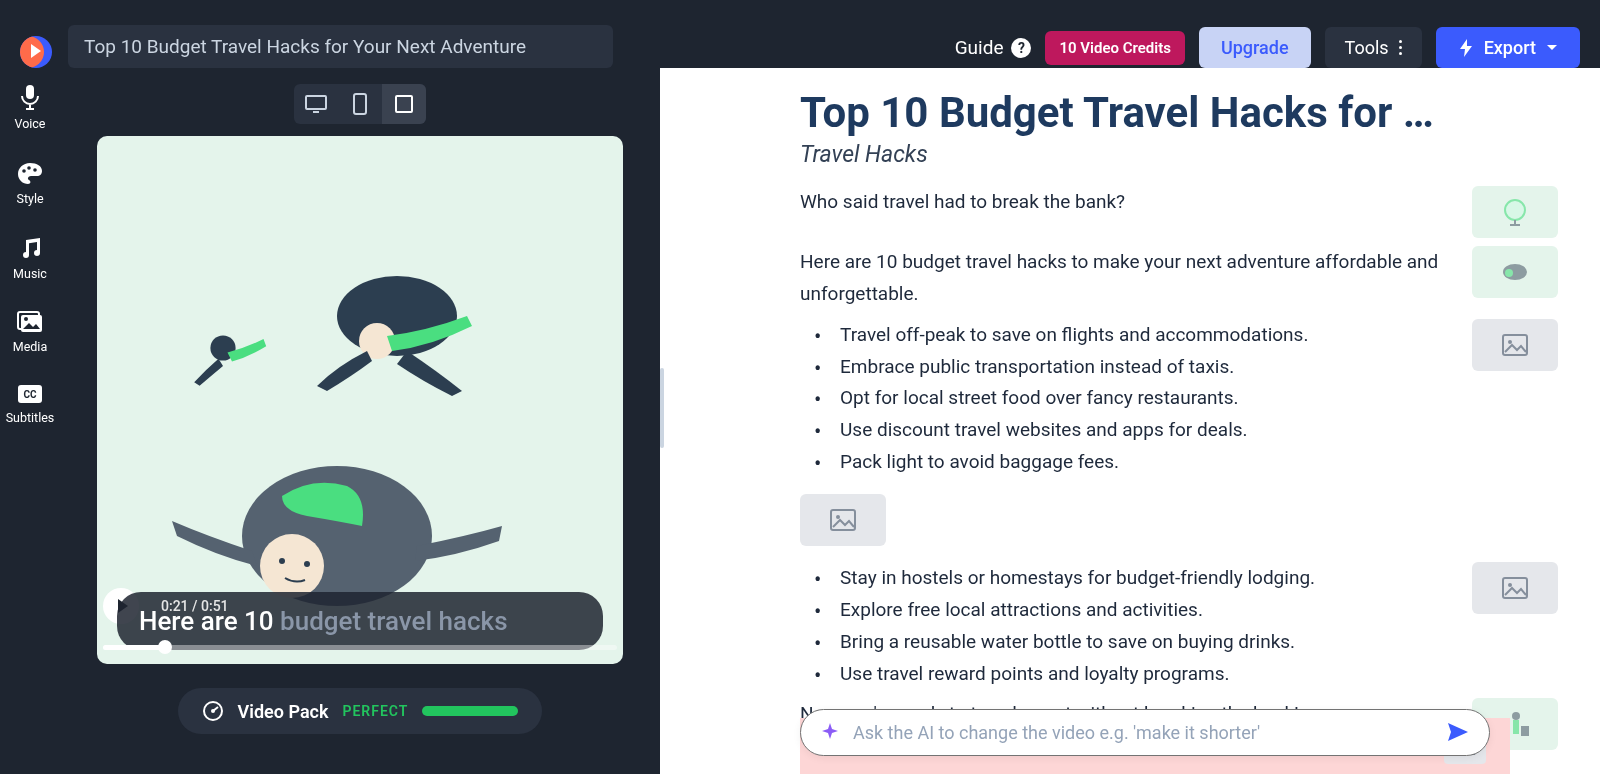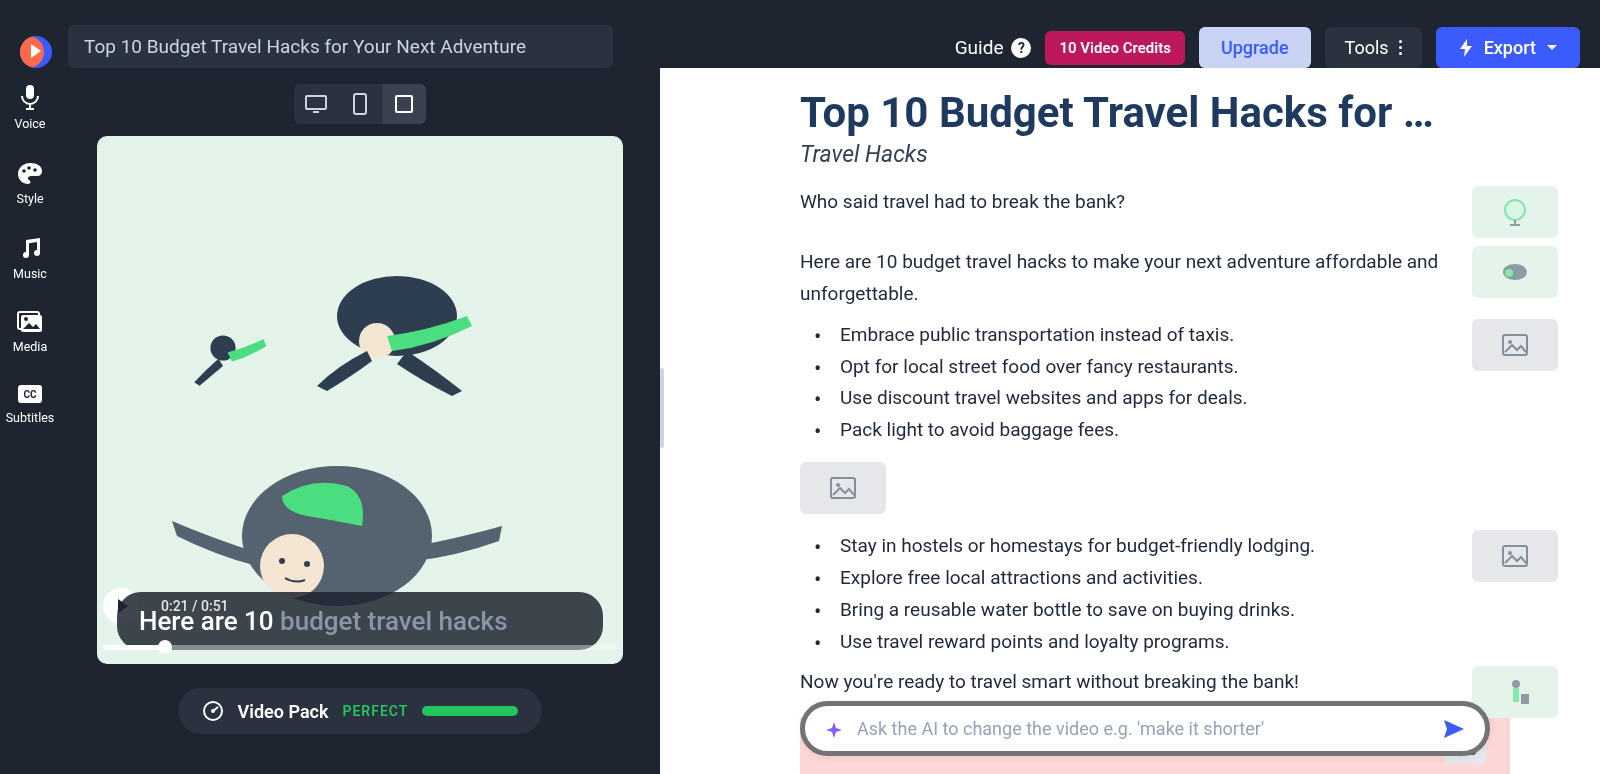--- a/index.html
+++ b/index.html
@@ -60,21 +60,21 @@
 .editor-title { font-size:42px; font-weight:700; color:#1e3a5f; margin-bottom:4px; white-space:nowrap; overflow:hidden; text-overflow:ellipsis; width:655px;}
 .editor-subtitle { font-size:23px; font-style:italic; color:#334155; margin-bottom:18px; }
 .editor-block { display:flex; align-items:flex-start; gap:30px; margin-bottom:8px; }
 .editor-text { color:#1e293b; font-size:19px; line-height:1.7; flex:1; }
 .thumb { width:86px; height:52px; background:#e4f4eb; border-radius:6px; display:flex; align-items:center; justify-content:center; flex-shrink:0; }
 .thumb.gray { background:#e5e7eb; }
 .thumb svg { opacity:0.6; }
 .editor-list { list-style:none; padding-left:24px; flex:1; }
 .editor-list li { color:#1e293b; font-size:19px; line-height:1.68; position:relative; padding-left:16px; }
 .editor-list li::before { content:'•'; position:absolute; left:-10px; color:#1e293b; font-size:22px; }
-.ai-input-wrap { position:absolute; bottom:18px; left:140px; right:110px; background:#fff; border:5px solid #737373; border-radius:30px; padding:12px 20px; display:flex; align-items:flex-end; gap:14px; box-shadow:0 2px 8px rgba(0,0,0,0.06); }
+.ai-input-wrap { position:absolute; bottom:18px; left:140px; right:110px; background:#fff; border:1px solid #737373; border-radius:30px; padding:12px 20px; display:flex; align-items:flex-start; gap:14px; box-shadow:0 2px 8px rgba(0,0,0,0.06); }
 .ai-input { border:none; outline:none; flex:1; font-size:18px; color:#1e293b; }
 .ai-input::placeholder { color:#94a3b8; }
 .ai-send { color:#3b5bfd; cursor:pointer; }
 .sparkle { color:#8b5cf6; }
 .learn-more-strip { position:absolute; bottom:0; left:140px; right:90px; background:#fdd6d6; padding:10px 24px; color:#334155; font-size:19px; display:flex; align-items:center; justify-content:space-between; }
 .learn-thumb { width:42px; height:36px; background:#e5e7eb; border-radius:4px; display:flex; align-items:center; justify-content:center; }
 
 svg { display:block; }
 </style>
 </head>
@@ -243,20 +243,21 @@
       <div class="thumb">
         <svg width="40" height="30" viewBox="0 0 40 30">
             <ellipse cx="20" cy="15" rx="12" ry="8" fill="#556270"></ellipse>
             <circle cx="14" cy="16" r="4" fill="#4ade80"></circle>
           </svg>
       </div>
     </div>
 
     <div class="editor-block">
       <ul class="editor-list" id="list1">
+          <li>Travel off-peak to save on flights and accommodations.</li>
           <li>Embrace public transportation instead of taxis.</li>
           <li>Opt for local street food over fancy restaurants.</li>
           <li>Use discount travel websites and apps for deals.</li>
           <li>Pack light to avoid baggage fees.</li>
         </ul>
       <div class="thumb gray">
         <svg width="26" height="22" viewBox="0 0 26 22">
             <rect x="1" y="1" width="24" height="20" rx="2" stroke="#475569" stroke-width="2" fill="none"></rect>
             <circle cx="8" cy="8" r="2" fill="#475569"></circle>
             <path d="M3 18 L10 11 L15 16 L19 12 L24 18" stroke="#475569" stroke-width="2" fill="none"></path>

